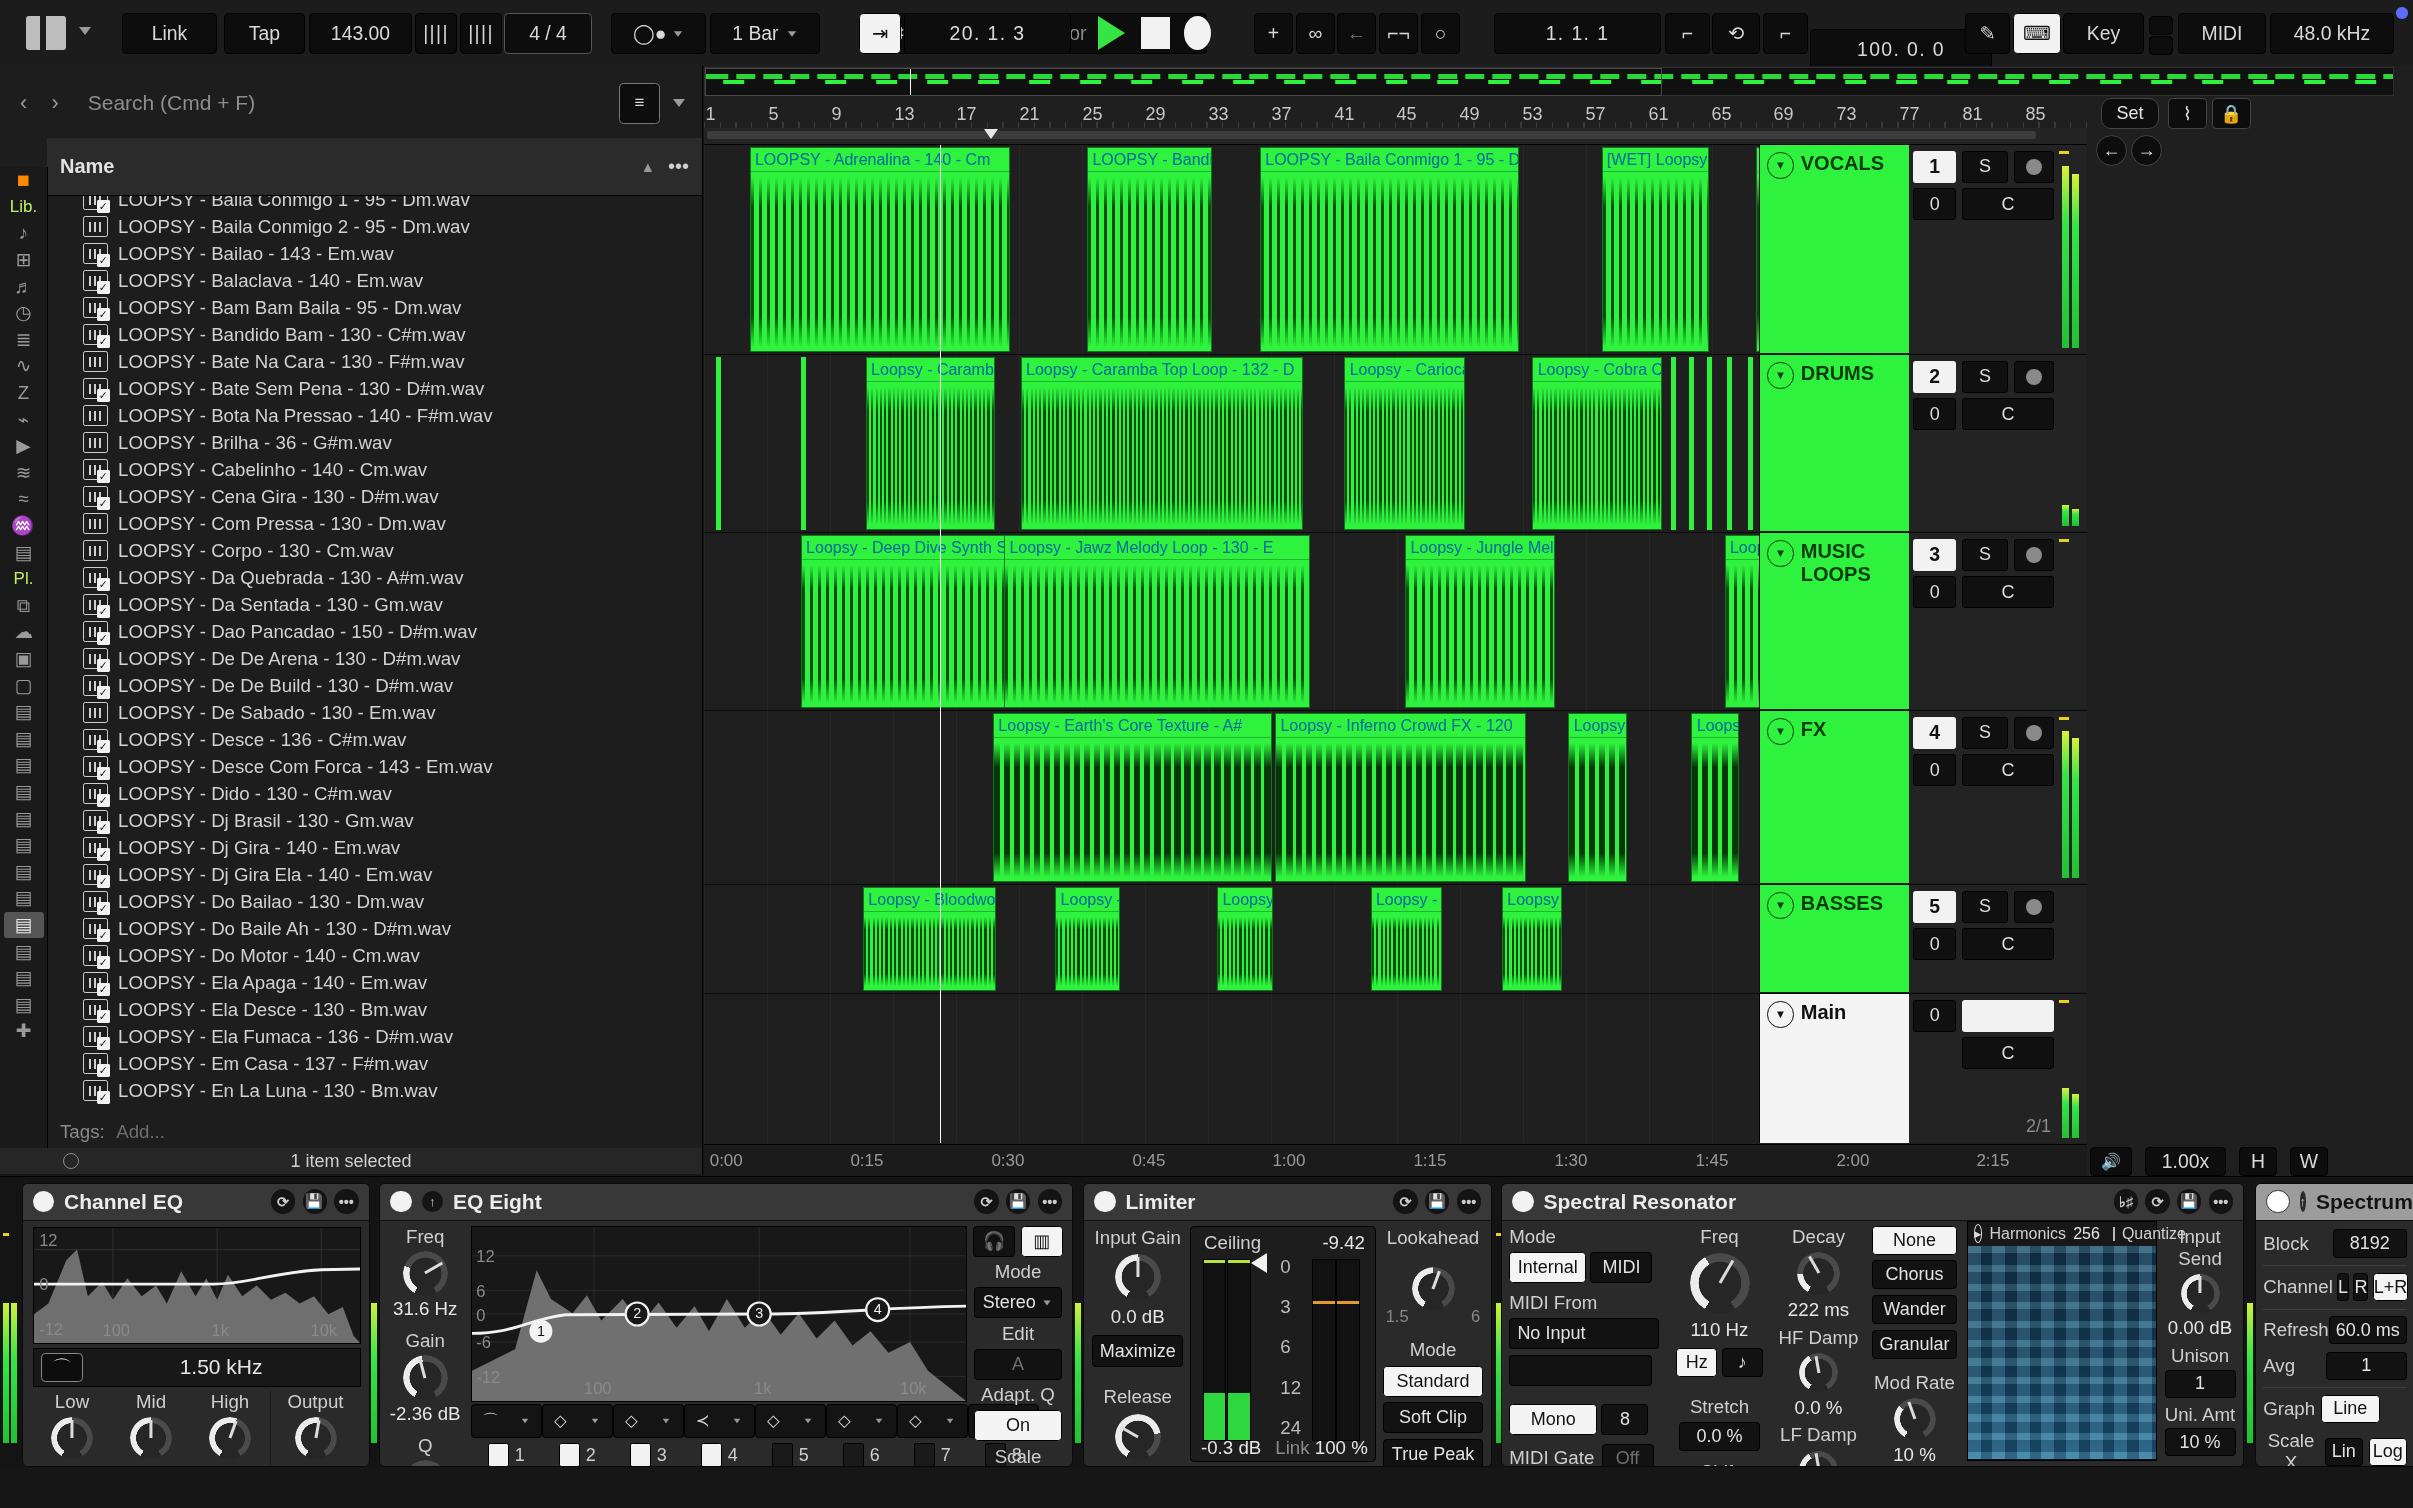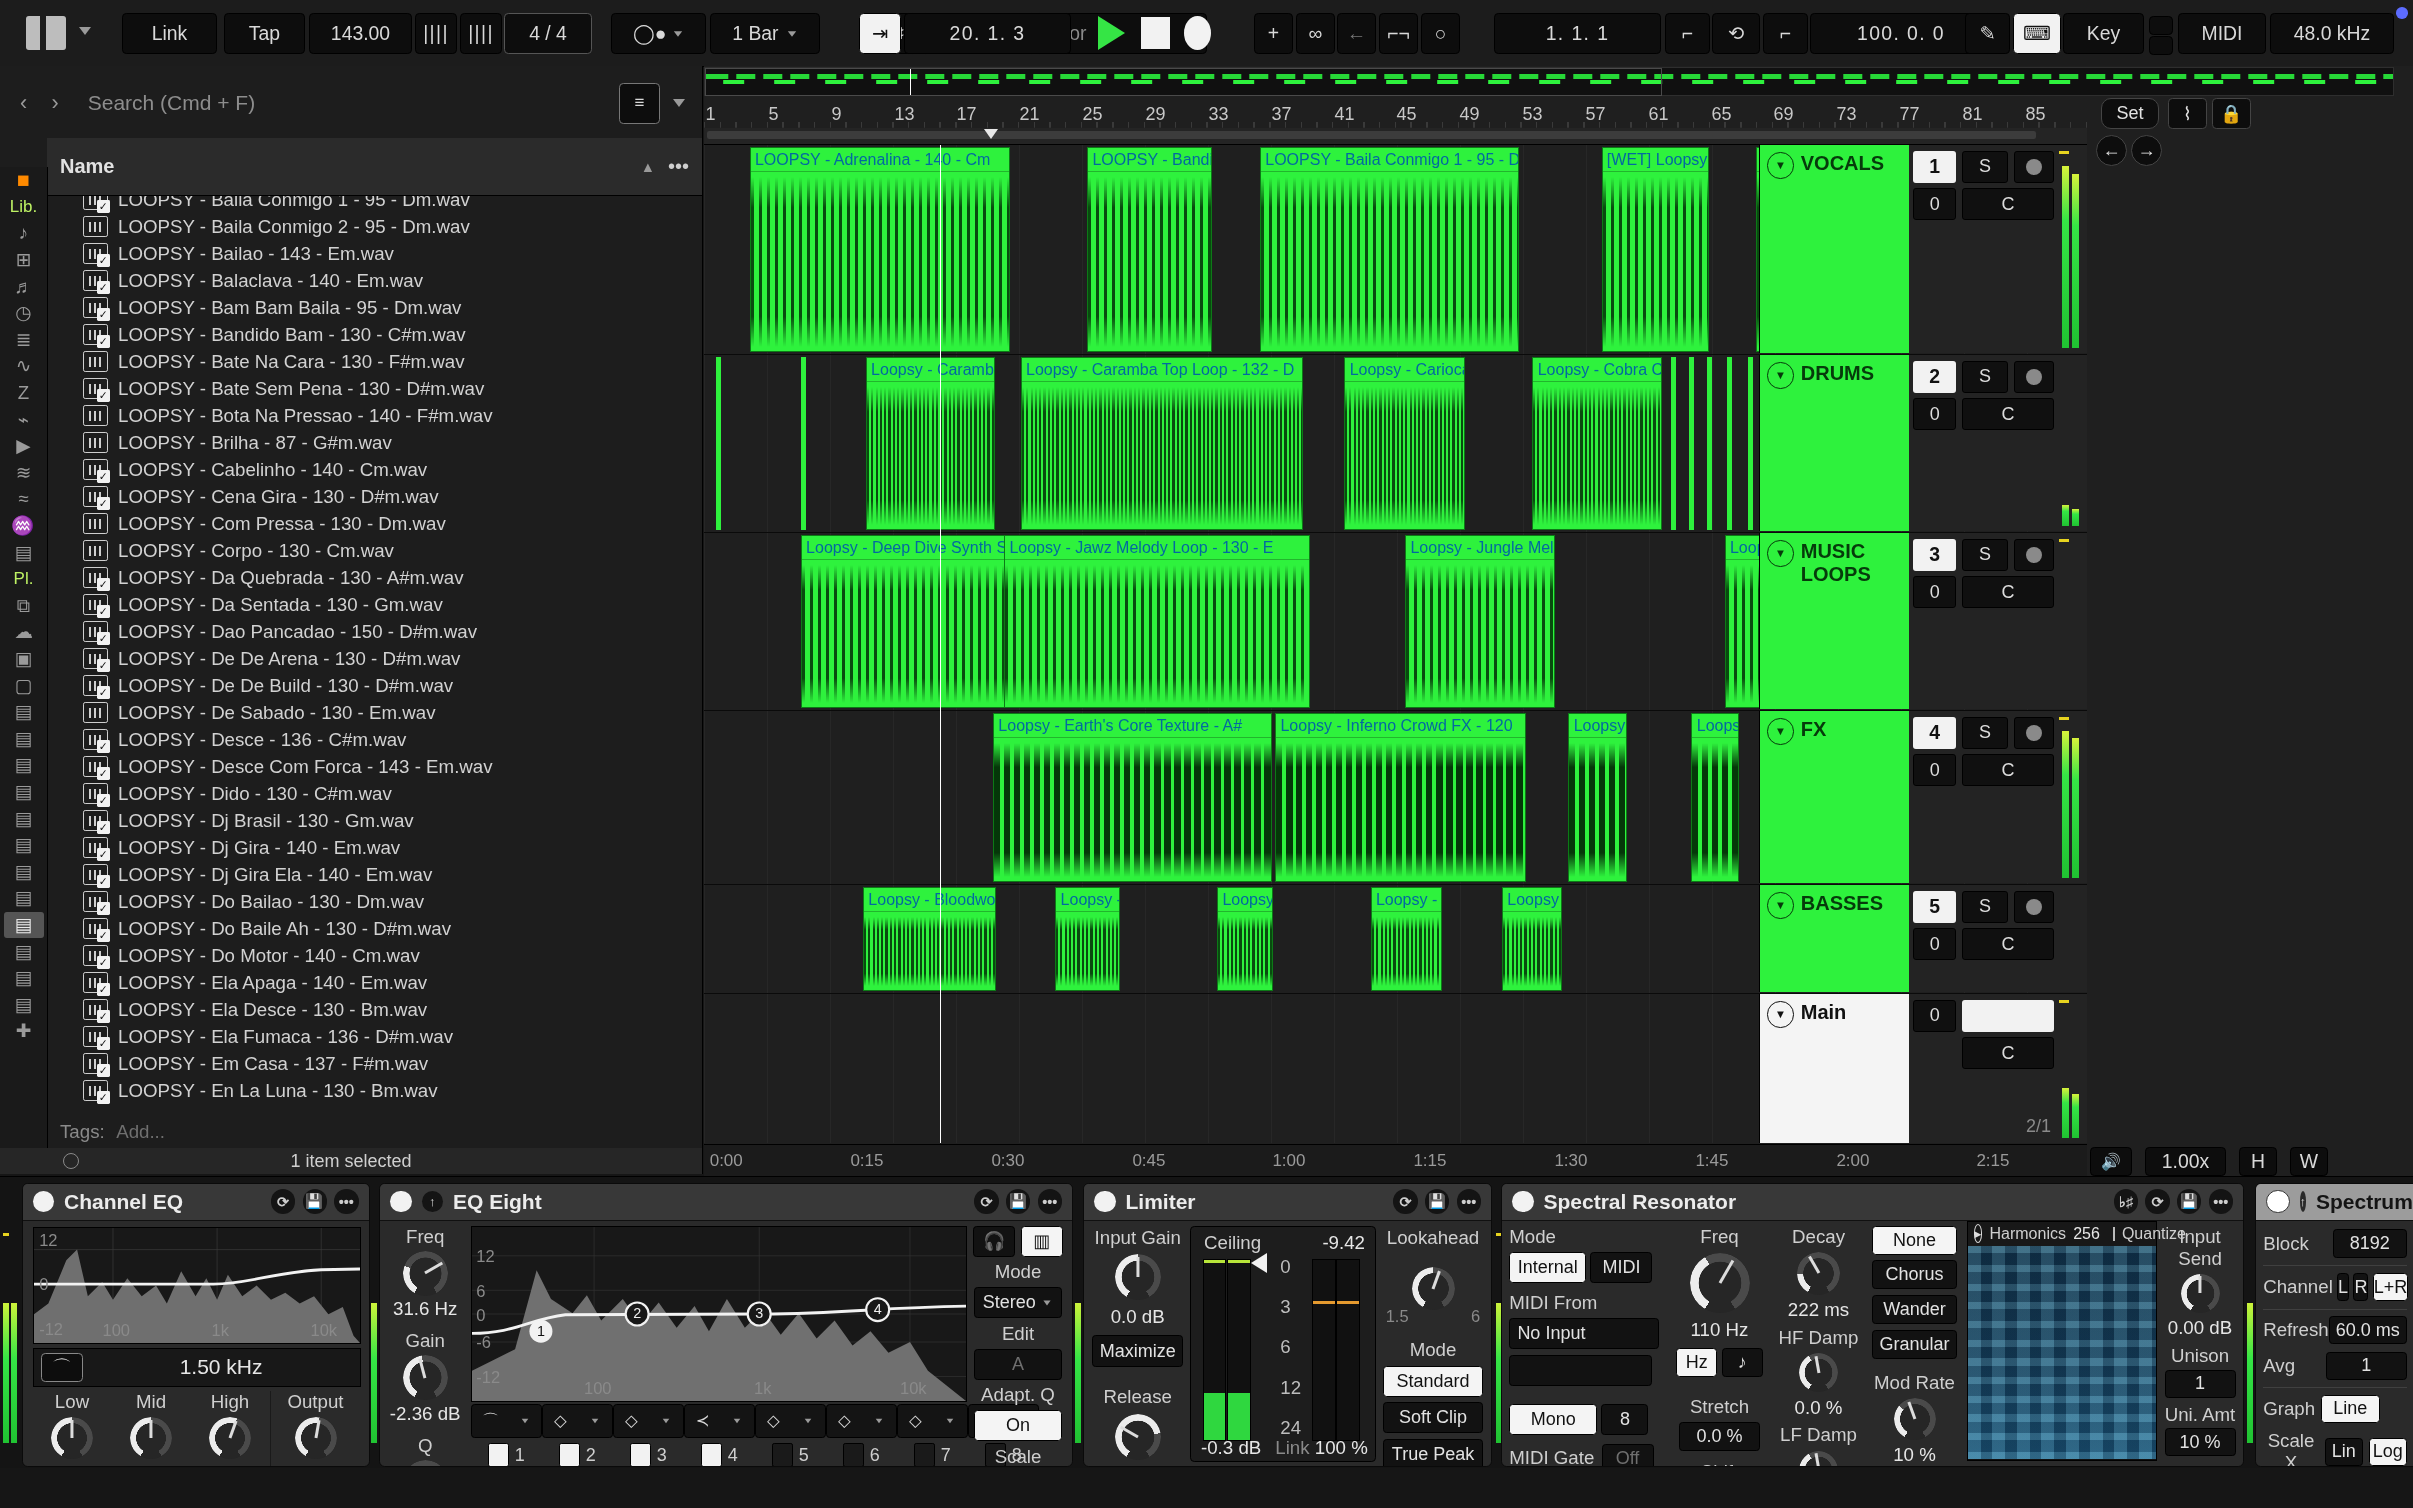--- a/index.html
+++ b/index.html
@@ -141,21 +141,21 @@
     <div class="abs" style="left:1184px;top:16px;width:27px;height:34px;background:#f2f2f2;border-radius:50%;"></div>
     <div class="box" style="left:1254px;width:37px;">+</div>
     <div class="box" style="left:1296px;width:37px;">∞</div>
     <div class="box" style="left:1337px;width:37px;color:#777;">←</div>
     <div class="box" style="left:1379px;width:37px;">⌐¬</div>
     <div class="box" style="left:1421px;width:37px;">○</div>
     <div class="box" style="left:1494px;width:165px;letter-spacing:1.4px;">1. 1. 1</div>
     <div class="box" style="left:1665px;width:43px;">⌐</div>
     <div class="box" style="left:1712px;width:46px;">⟲</div>
     <div class="box" style="left:1763px;width:43px;">⌐</div>
-    <div class="box" style="left:1810px;width:180px;letter-spacing:1.4px;">100. 0. 0</div>
+    <div class="box" style="left:1810px;width:180px;letter-spacing:1.4px;margin-top:16px;">100. 0. 0</div>
 
     <div class="box" style="left:1965px;width:43px;">✎</div>
     <div class="box active" style="left:2013px;width:46px;">⌨</div>
     <div class="box" style="left:2063px;width:79px;">Key</div>
     <div class="box" style="left:2149px;width:21.5px;height:17px;top:16px;"></div>
     <div class="box" style="left:2149px;width:21.5px;height:17px;top:36px;"></div>
     <div class="box" style="left:2178px;width:86px;">MIDI</div>
     <div class="box" style="left:2270px;width:122px;">48.0 kHz</div>
 
     <div class="abs" style="left:2396px;top:7.2px;width:11.5px;height:11.5px;border-radius:50%;background:#5c6cff;"></div>
@@ -242,21 +242,21 @@
           <div class="brow">
             <span class="fic chk"></span>
             <span>LOOPSY - Bate Sem Pena - 130 - D#m.wav</span>
           </div>
           <div class="brow">
             <span class="fic"></span>
             <span>LOOPSY - Bota Na Pressao - 140 - F#m.wav</span>
           </div>
           <div class="brow">
             <span class="fic"></span>
-            <span>LOOPSY - Brilha - 87 - G#m.wav</span>
+            <span>LOOPSY - Brilha - 36 - G#m.wav</span>
           </div>
           <div class="brow">
             <span class="fic chk"></span>
             <span>LOOPSY - Cabelinho - 140 - Cm.wav</span>
           </div>
           <div class="brow">
             <span class="fic chk"></span>
             <span>LOOPSY - Cena Gira - 130 - D#m.wav</span>
           </div>
           <div class="brow">

